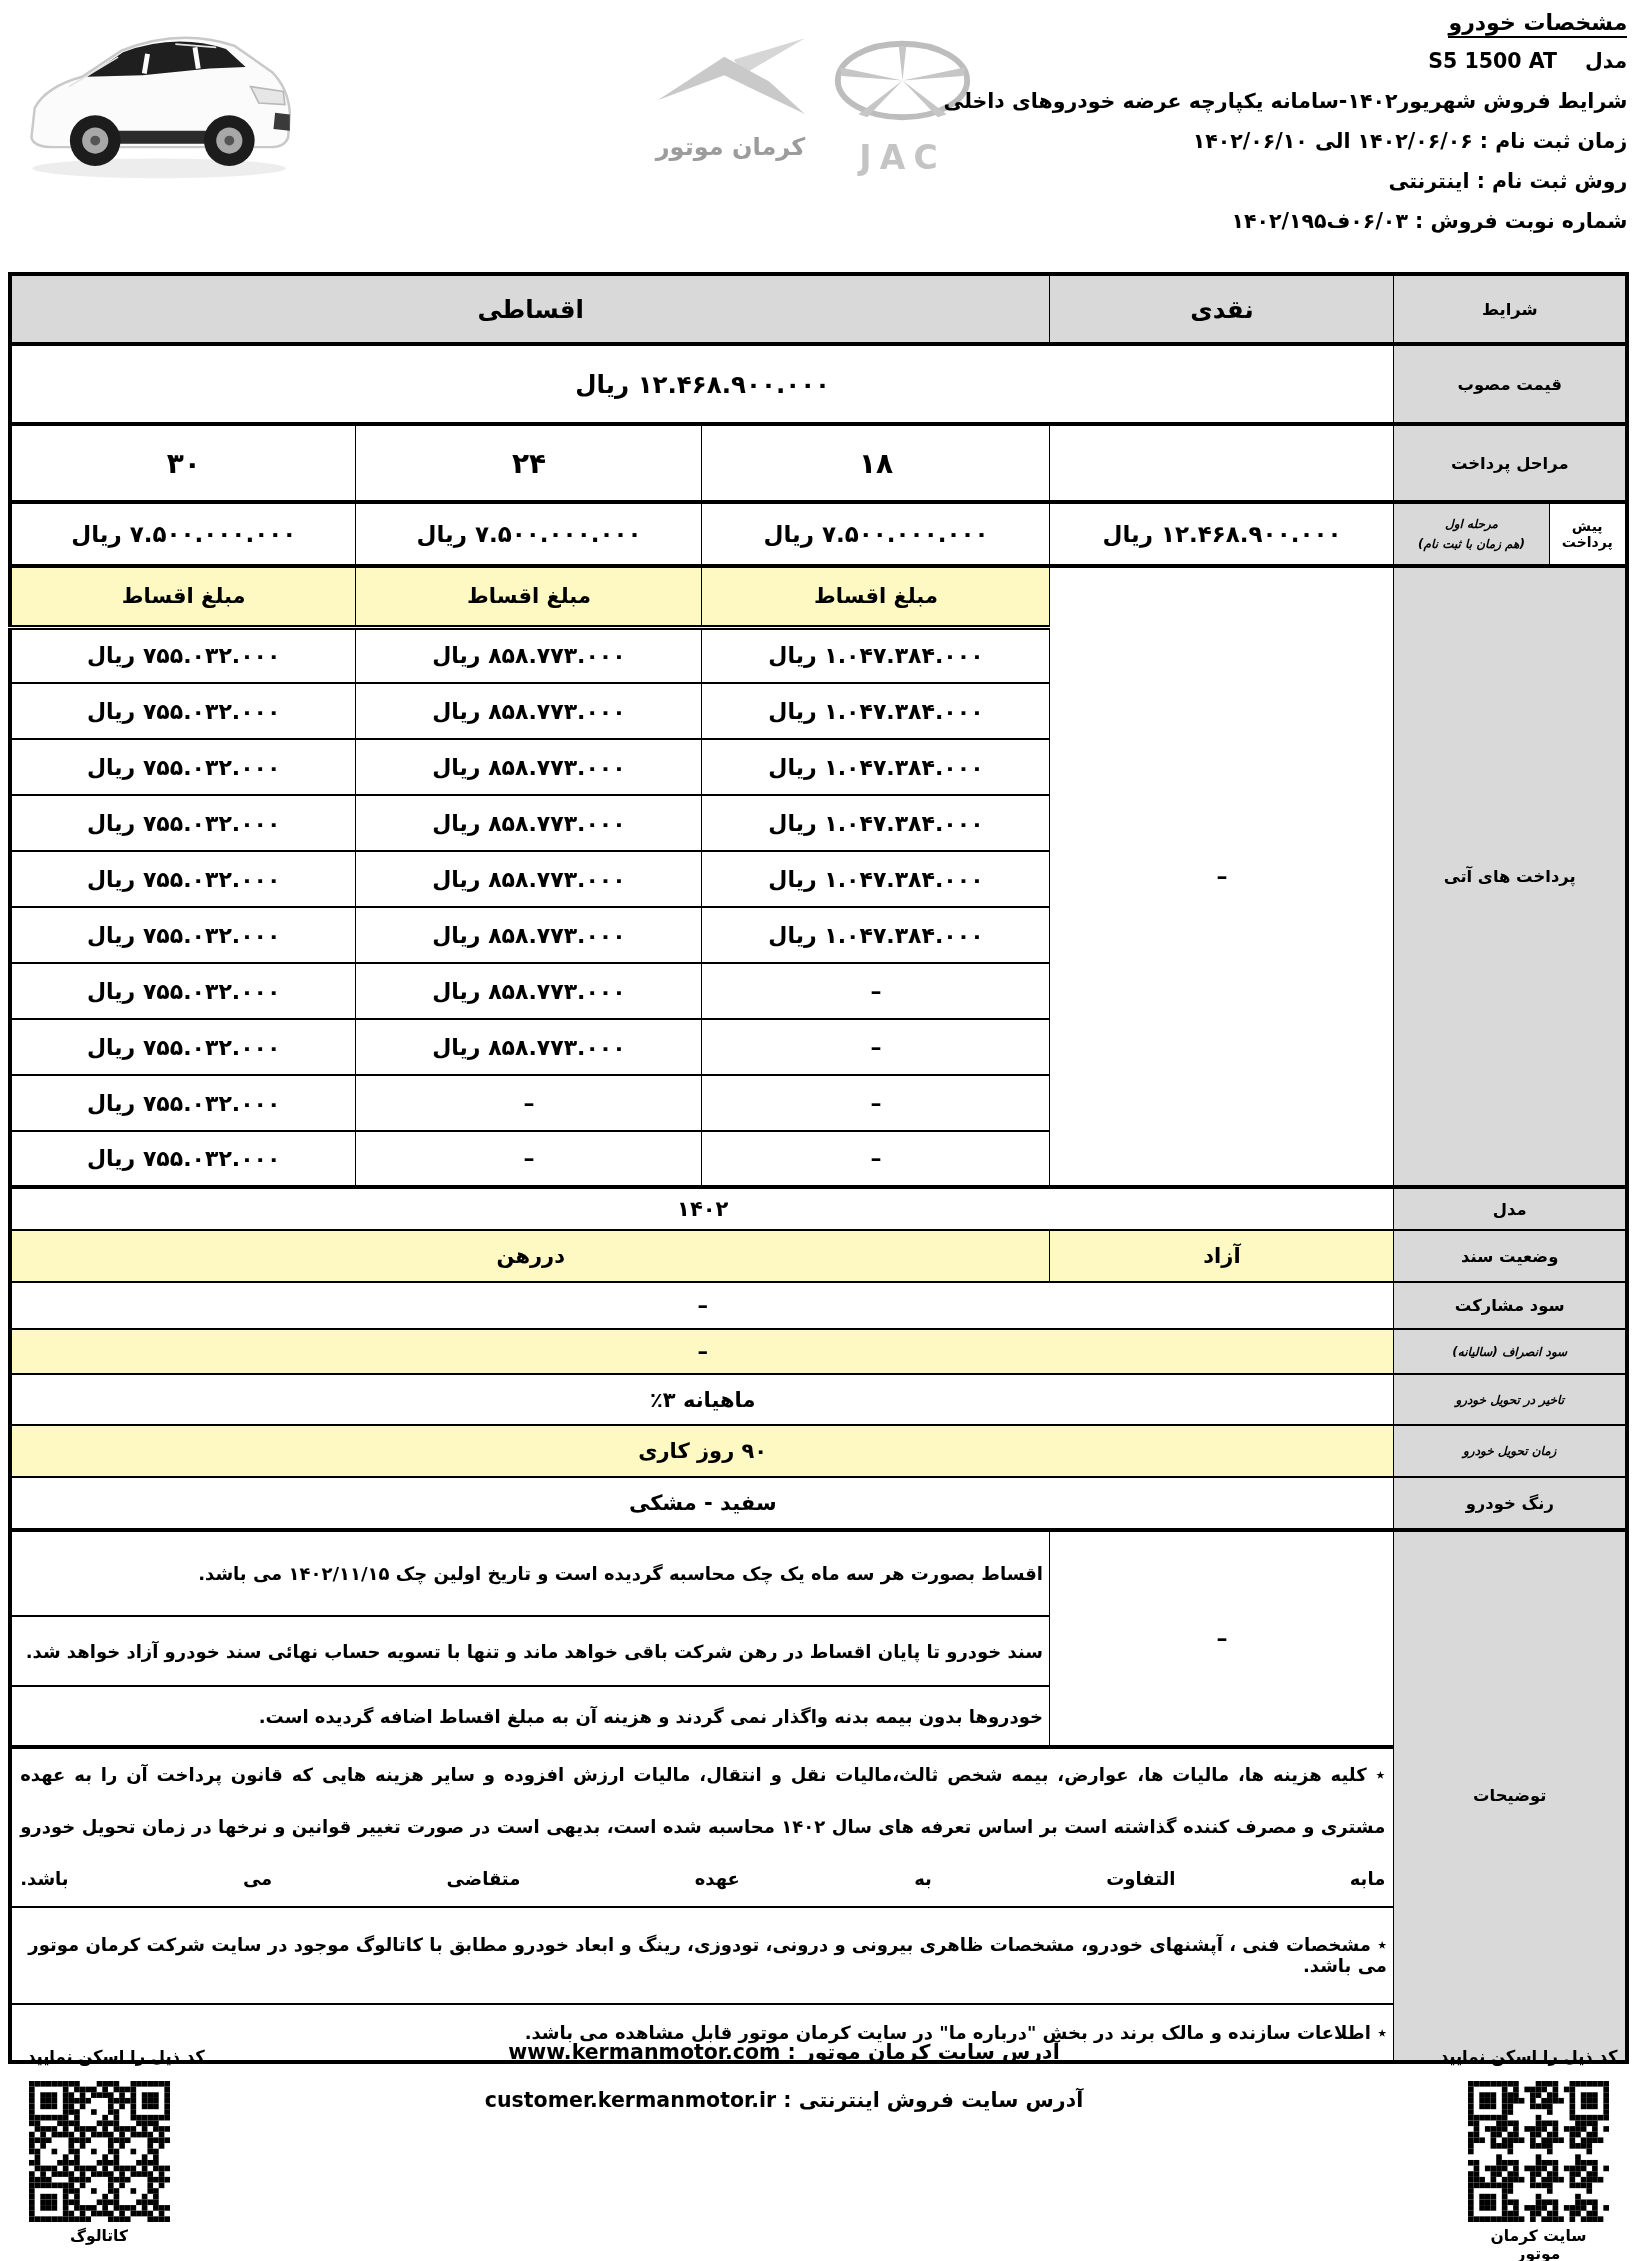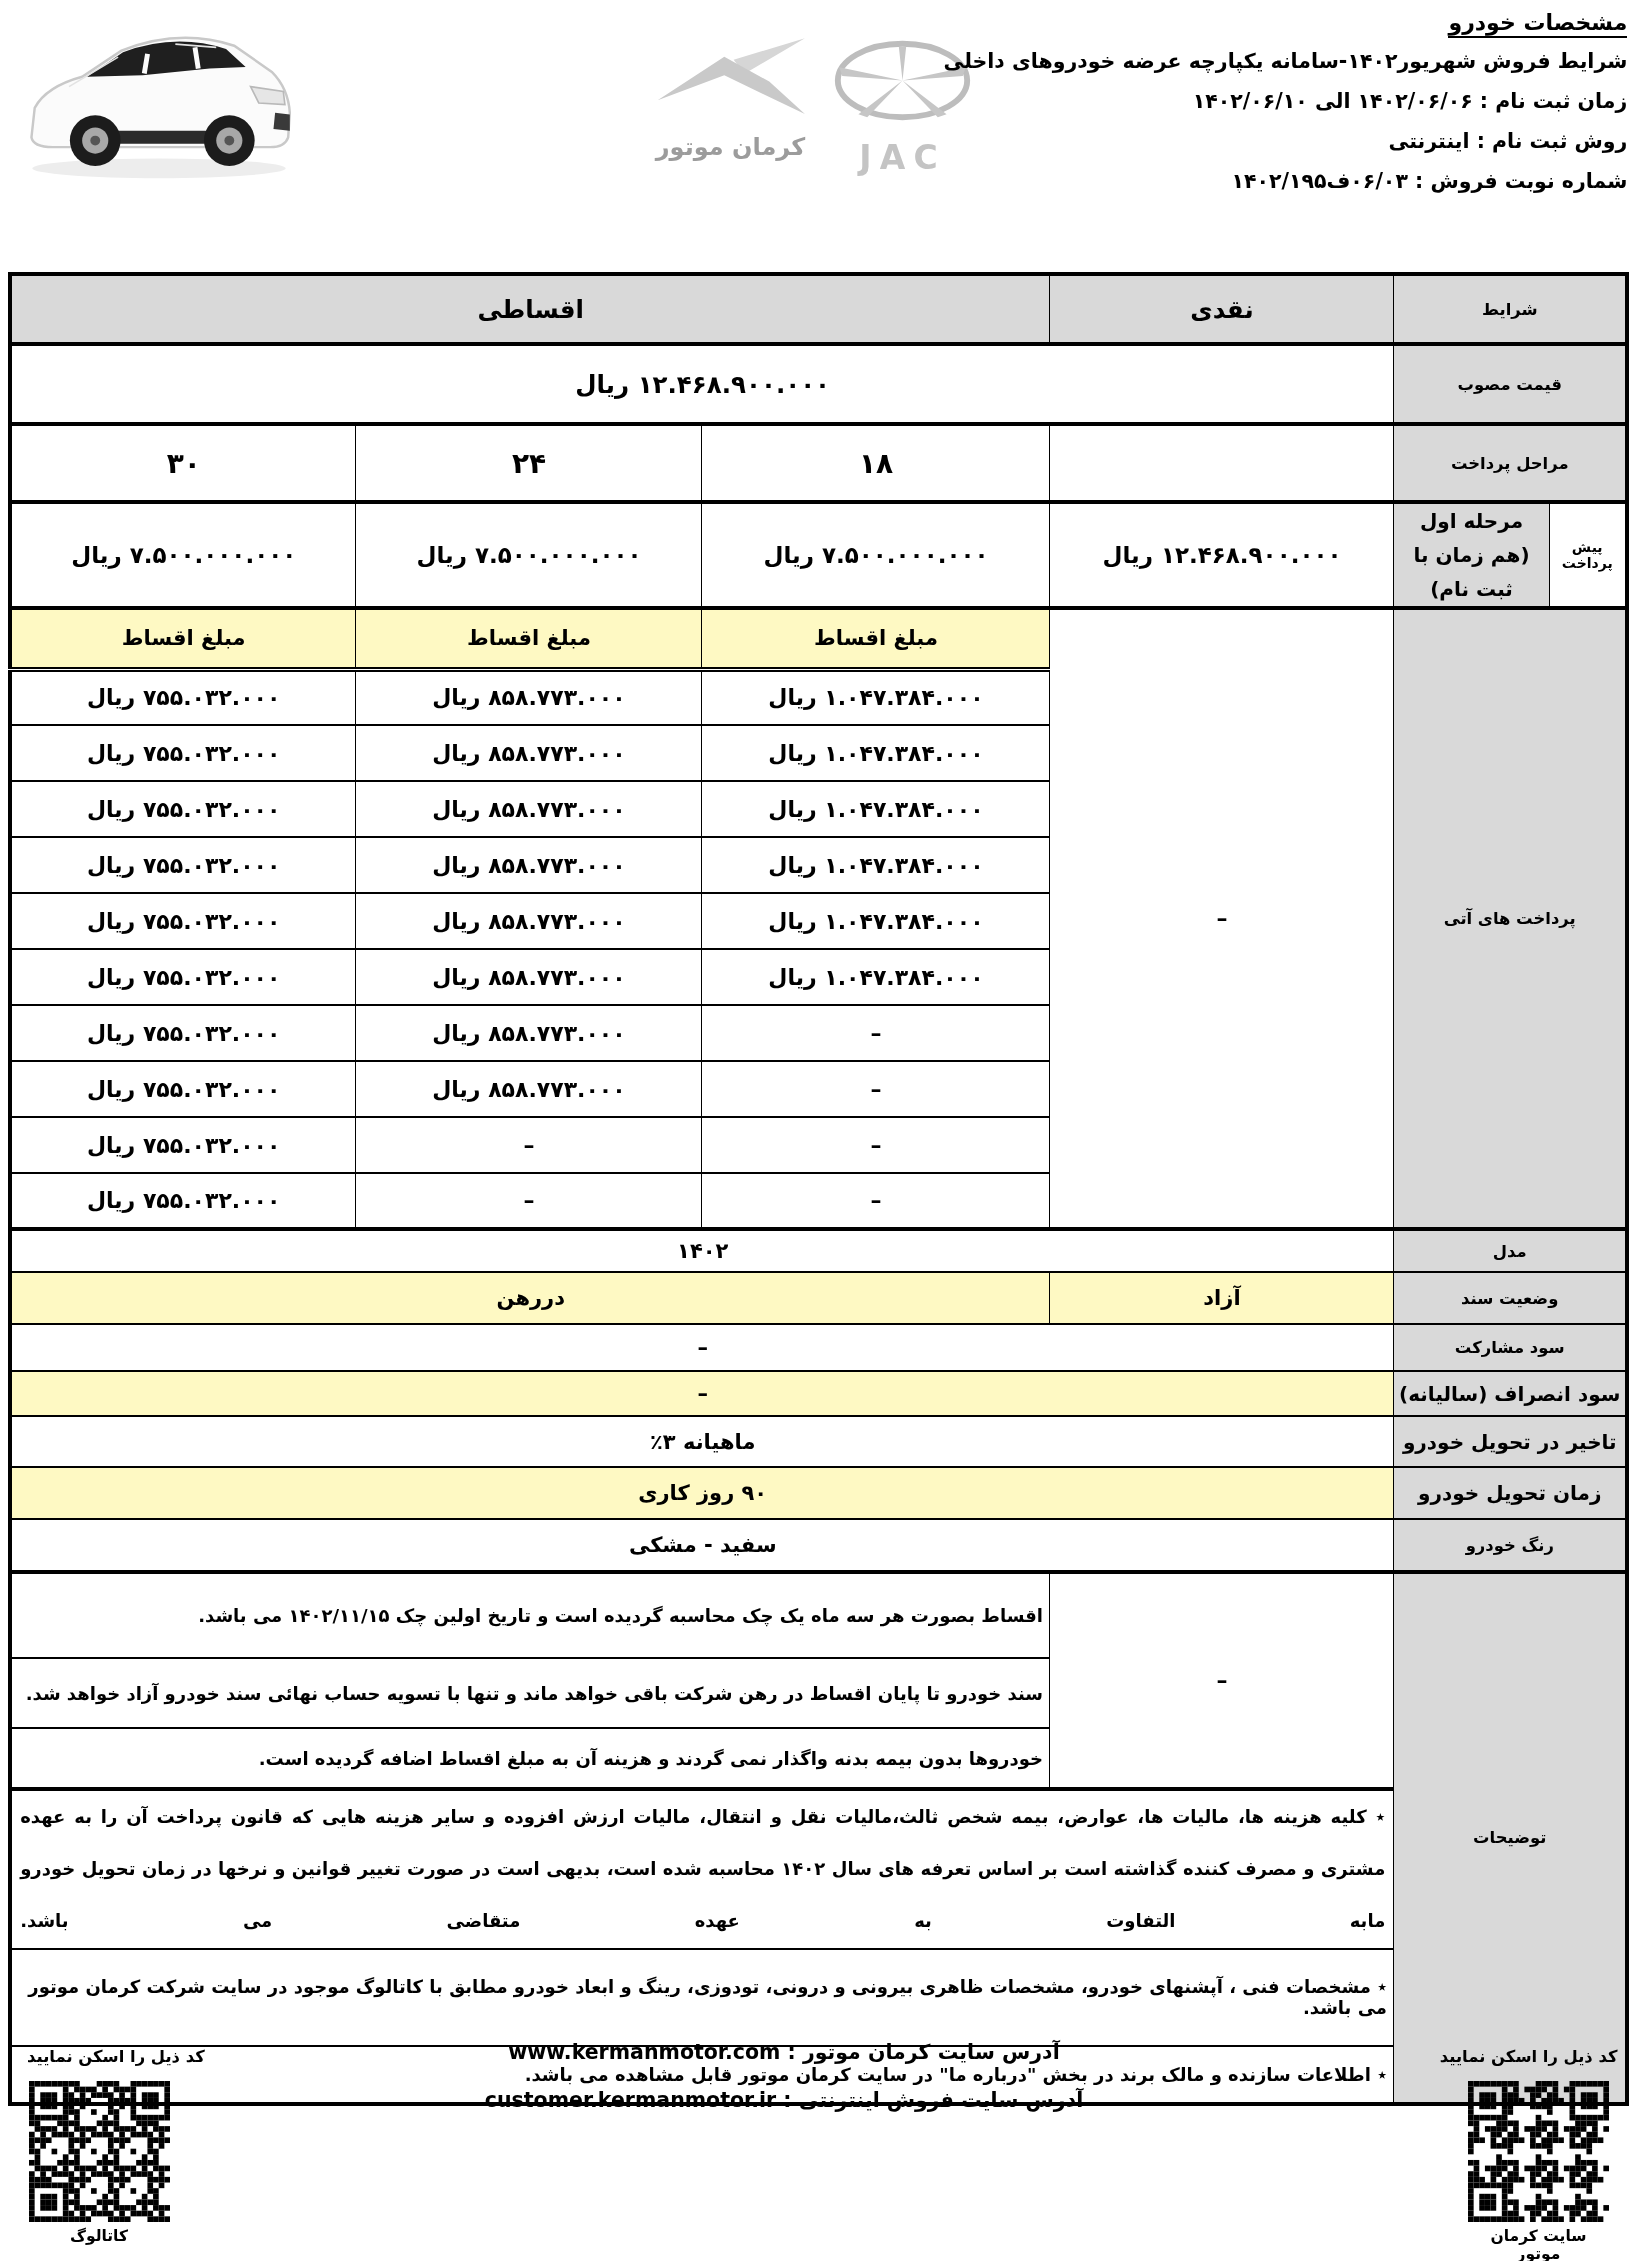--- a/index.html
+++ b/index.html
@@ -24,21 +24,21 @@
   table{border-collapse:collapse;table-layout:fixed;width:1617px;border:4.1px solid #000;}
   td{border:1.6px solid #000;border-top-width:2.5px;border-bottom-width:2.5px;
      text-align:center;vertical-align:middle;font-weight:bold;color:#000;
      padding:0 3.3px;overflow:hidden;}
   tr.sep td{border-top-width:4.1px;}
   tr.dbl td{border-top:5.7px double #000;}
   .gray{background:#d9d9d9;}
   .lgray{background:#fef9c3;}
   .fs34{font-size:28px;} .fs30{font-size:24.5px;} .fs28{font-size:23px;}
   .fs27{font-size:22px;} .fs26{font-size:21px;} .fs22{font-size:18px;}
-  .fs20{font-size:16.4px;} .fs18{font-size:20px;} .fs17{font-size:14px;}
+  .fs20{font-size:16.4px;} .fs18{font-size:12px;font-style:italic;} .fs17{font-size:14px;}
   .h86{height:70px;} .h98{height:80px;} .h95{height:78px;} .h78{height:64px;}
   .h75{height:61px;} .h68{height:56px;} .h53{height:43px;} .h64{height:52px;}
   .h57{height:47px;} .h55{height:45px;} .h62{height:51px;} .h63{height:52px;}
   .h65{height:53px;} .h105{height:86px;} .h85{height:70px;} .h150{height:123px;}
   .h118{height:97px;} .h71{height:58px;}
   .note-r{text-align:right;padding-right:6.5px;}
   .note-j{text-align:justify;text-align-last:justify;line-height:2.9;padding:0 8.2px;}
   .stage2{line-height:1.7;}
 
   
@@ -88,20 +88,23 @@
       <svg width="147" height="90" viewBox="0 0 200 120">
         <ellipse cx="100" cy="58" rx="88" ry="50" fill="none" stroke="#bdbdbd" stroke-width="8"></ellipse>
         <path d="M100,58 L95,12 L105,12 Z M100,58 L186,40 L182,52 Z M100,58 L160,104 L148,108 Z M100,58 L52,108 L40,104 Z M100,58 L18,52 L14,40 Z" fill="#c6c6c6"></path>
       </svg>
       <div class="logo-caption-latin">JAC</div>
     </div>
   </div>
 
   <div id="head-text">
     <div class="hl hl-title"><span class="underline">مشخصات خودرو</span></div>
+    <div class="hl">
+      <span class="gapped">مدل</span><span>S5 1500 AT</span>
+    </div>
     <div class="hl">شرایط  فروش شهریور۱۴۰۲-سامانه یکپارچه عرضه خودروهای داخلی</div>
     <div class="hl">زمان ثبت نام : ۱۴۰۲/۰۶/۰۶ الی ۱۴۰۲/۰۶/۱۰</div>
     <div class="hl">روش ثبت نام : اینترنتی</div>
     <div class="hl">شماره نوبت فروش :  ۰۶/۰۳ف۱۴۰۲/۱۹۵</div>
   </div>
 
   <div id="sheet">
   <table>
     <colgroup>
       <col style="width:78px">

